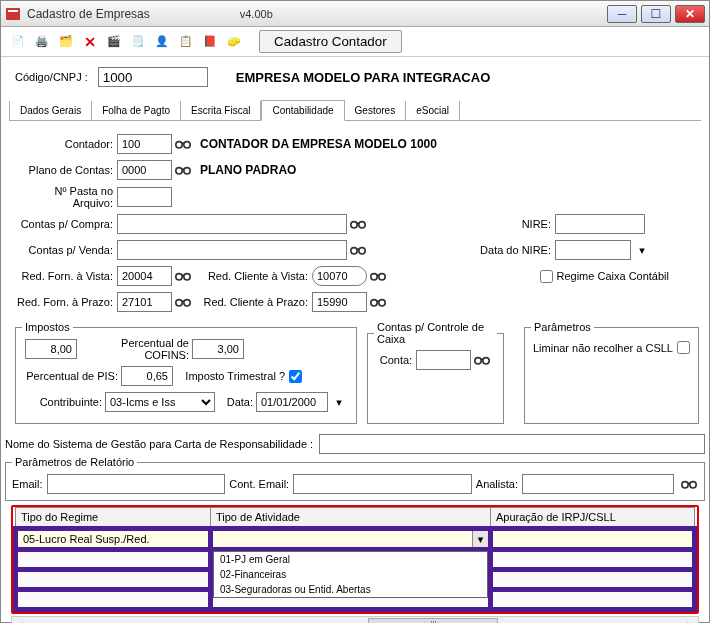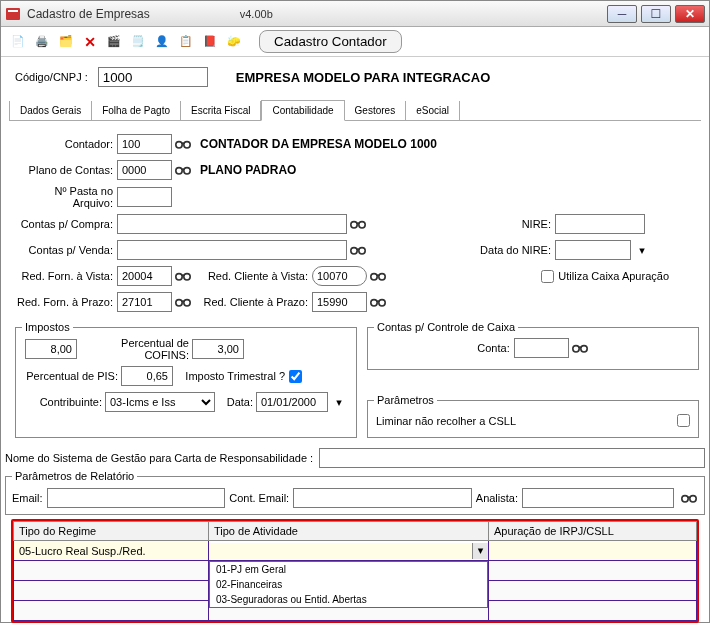--- a/index.html
+++ b/index.html
@@ -14,21 +14,21 @@
   .win-btns { margin-left: auto; display: flex; gap: 4px; }
   .win-btn { width: 30px; height: 18px; border: 1px solid #666; border-radius: 2px; display:flex; align-items:center; justify-content:center; font-size:12px; cursor:pointer; }
   .win-min,.win-max { background: linear-gradient(#eef,#cde); color:#335;}
   .win-close { background: linear-gradient(#e66,#c22); color:#fff; font-weight:bold;}
 
   
   .toolbar { height: 30px; border-bottom:1px solid #ccc; display:flex; align-items:center; padding:2px 6px; gap:2px; }
   .tool-icon { width:22px; height:22px; display:flex; align-items:center; justify-content:center; color:#777;}
   .tool-icon.red { color:#d00; font-weight:bold; font-size:14px;}
   .tool-sep { margin-left: 8px; }
-  .btn-cad { margin-left: 12px; padding: 3px 14px; background:#f3f3f3; border:1px solid #999; border-radius:8px; cursor:pointer; }
+  .btn-cad { margin-left: 12px; padding: 3px 14px; background:#f3f3f3; border:1px solid #999; border-radius:2px; cursor:pointer; }
 
   
   .cnpj-row { padding: 10px 14px 6px 14px; display:flex; align-items:center; gap:10px;}
   .cnpj-label { font-size:11px;}
   .cnpj-input { width:110px; height:20px; border:1px solid #7a7a7a; padding:2px 4px; background:#fff;}
   .empresa-nome { margin-left: 18px; font-weight:bold; font-size:13px;}
 
   
   .tabs { display:flex; align-items:flex-end; margin: 6px 8px 0 8px; border-bottom:1px solid #aaa; }
   .tab { padding:4px 10px; font-size:10px; border-right:1px solid #aaa; cursor:pointer; }
@@ -64,21 +64,21 @@
   .gestao-row input { flex:1; }
 
   .rel-params { margin: 2px 4px 4px 4px; }
   .rel-row { display:flex; align-items:center; gap:4px; padding-top:2px;}
   .rel-row .fld { flex:1; }
 
   
   .grid-wrap { margin:4px 10px 2px 10px; border:2px solid #d00; border-radius:2px; }
   .grid { width:100%; border-collapse:collapse; table-layout:fixed;}
   .grid th { background:#f2f2f2; border:1px solid #888; text-align:left; padding:3px 5px; font-weight:normal; font-size:11px;}
-  .grid td { border:1px solid #4c1d95; padding:0; font-size:11px; height:20px; position:relative;}
+  .grid td { border:5px solid #4c1d95; padding:0; font-size:11px; height:20px; position:relative;}
   .grid td input.cell { width:100%; height:100%; border:none; padding:2px 5px; background:#fffde6; font-size:11px;}
   .dropdown-cell { display:flex; }
   .dropdown-cell .cell { flex:1; }
   .dd-btn { width:16px; background:#e6e6e6; border-left:1px solid #888; display:flex; align-items:center; justify-content:center; cursor:pointer;}
   .dropdown-panel { position:absolute; left:0; right:0; top:20px; background:#fff; border:1px solid #666; z-index:10;}
   .dropdown-panel div { padding:2px 6px; font-size:10px; cursor:pointer; white-space:nowrap; overflow:hidden; text-overflow:ellipsis;}
   .grid tr.blank td { background:#fafafa; }
 
   .hscroll { margin:2px 10px; display:flex; align-items:center; height:16px; background:#f0f0f0; border:1px solid #ccc;}
   .hscroll .arrow{ width:16px; text-align:center; cursor:pointer;}
@@ -215,21 +215,21 @@
       <span class="binocs">
           <svg viewBox="0 0 20 14">
             <circle cx="5" cy="8" r="4" fill="none" stroke="#333" stroke-width="2"></circle>
             <circle cx="15" cy="8" r="4" fill="none" stroke="#333" stroke-width="2"></circle>
             <path d="M8 6 L12 6" stroke="#333" stroke-width="2"></path>
           </svg>
         </span>
       <div style="flex:1"></div>
       <div class="checkbox-row" style="margin-right:30px">
         <input type="checkbox" style="">
-        <span>Utiliza Caixa Apuração</span>
+        <span>Regime Caixa Contábil</span>
       </div>
     </div>
 
     <div class="row">
       <span class="label-r" style="width:98px">Red. Forn. à Prazo:</span>
       <input type="text" class="fld" style="width: 55px; margin-left: 4px;" value="27101">
       <span class="binocs">
           <svg viewBox="0 0 20 14">
             <circle cx="5" cy="8" r="4" fill="none" stroke="#333" stroke-width="2"></circle>
             <circle cx="15" cy="8" r="4" fill="none" stroke="#333" stroke-width="2"></circle>
@@ -265,21 +265,21 @@
           <span class="label-r" style="width:80px">Contribuinte:</span>
           <select class="fld" style="width:110px;margin-left:3px">
             <option>03-Icms e Iss</option>
           </select>
           <span class="label-r" style="width:38px">Data:</span>
           <input type="text" class="fld" style="width: 72px; margin-left: 3px;" value="01/01/2000">
           <span class="binocs">▾</span>
         </div>
       </fieldset>
 
-      <div style="display:flex;flex-direction:column;flex:1;gap:20px">
+      <div style="display:flex;flex:1;gap:20px">
         <fieldset class="contas-caixa">
           <legend>Contas p/ Controle de Caixa</legend>
           <div class="row" style="justify-content:center">
             <span class="label-r">Conta:</span>
             <input type="text" class="fld" style="width: 55px; margin-left: 4px;" value="">
             <span class="binocs">
                 <svg viewBox="0 0 20 14">
                   <circle cx="5" cy="8" r="4" fill="none" stroke="#333" stroke-width="2"></circle>
                   <circle cx="15" cy="8" r="4" fill="none" stroke="#333" stroke-width="2"></circle>
                   <path d="M8 6 L12 6" stroke="#333" stroke-width="2"></path>

